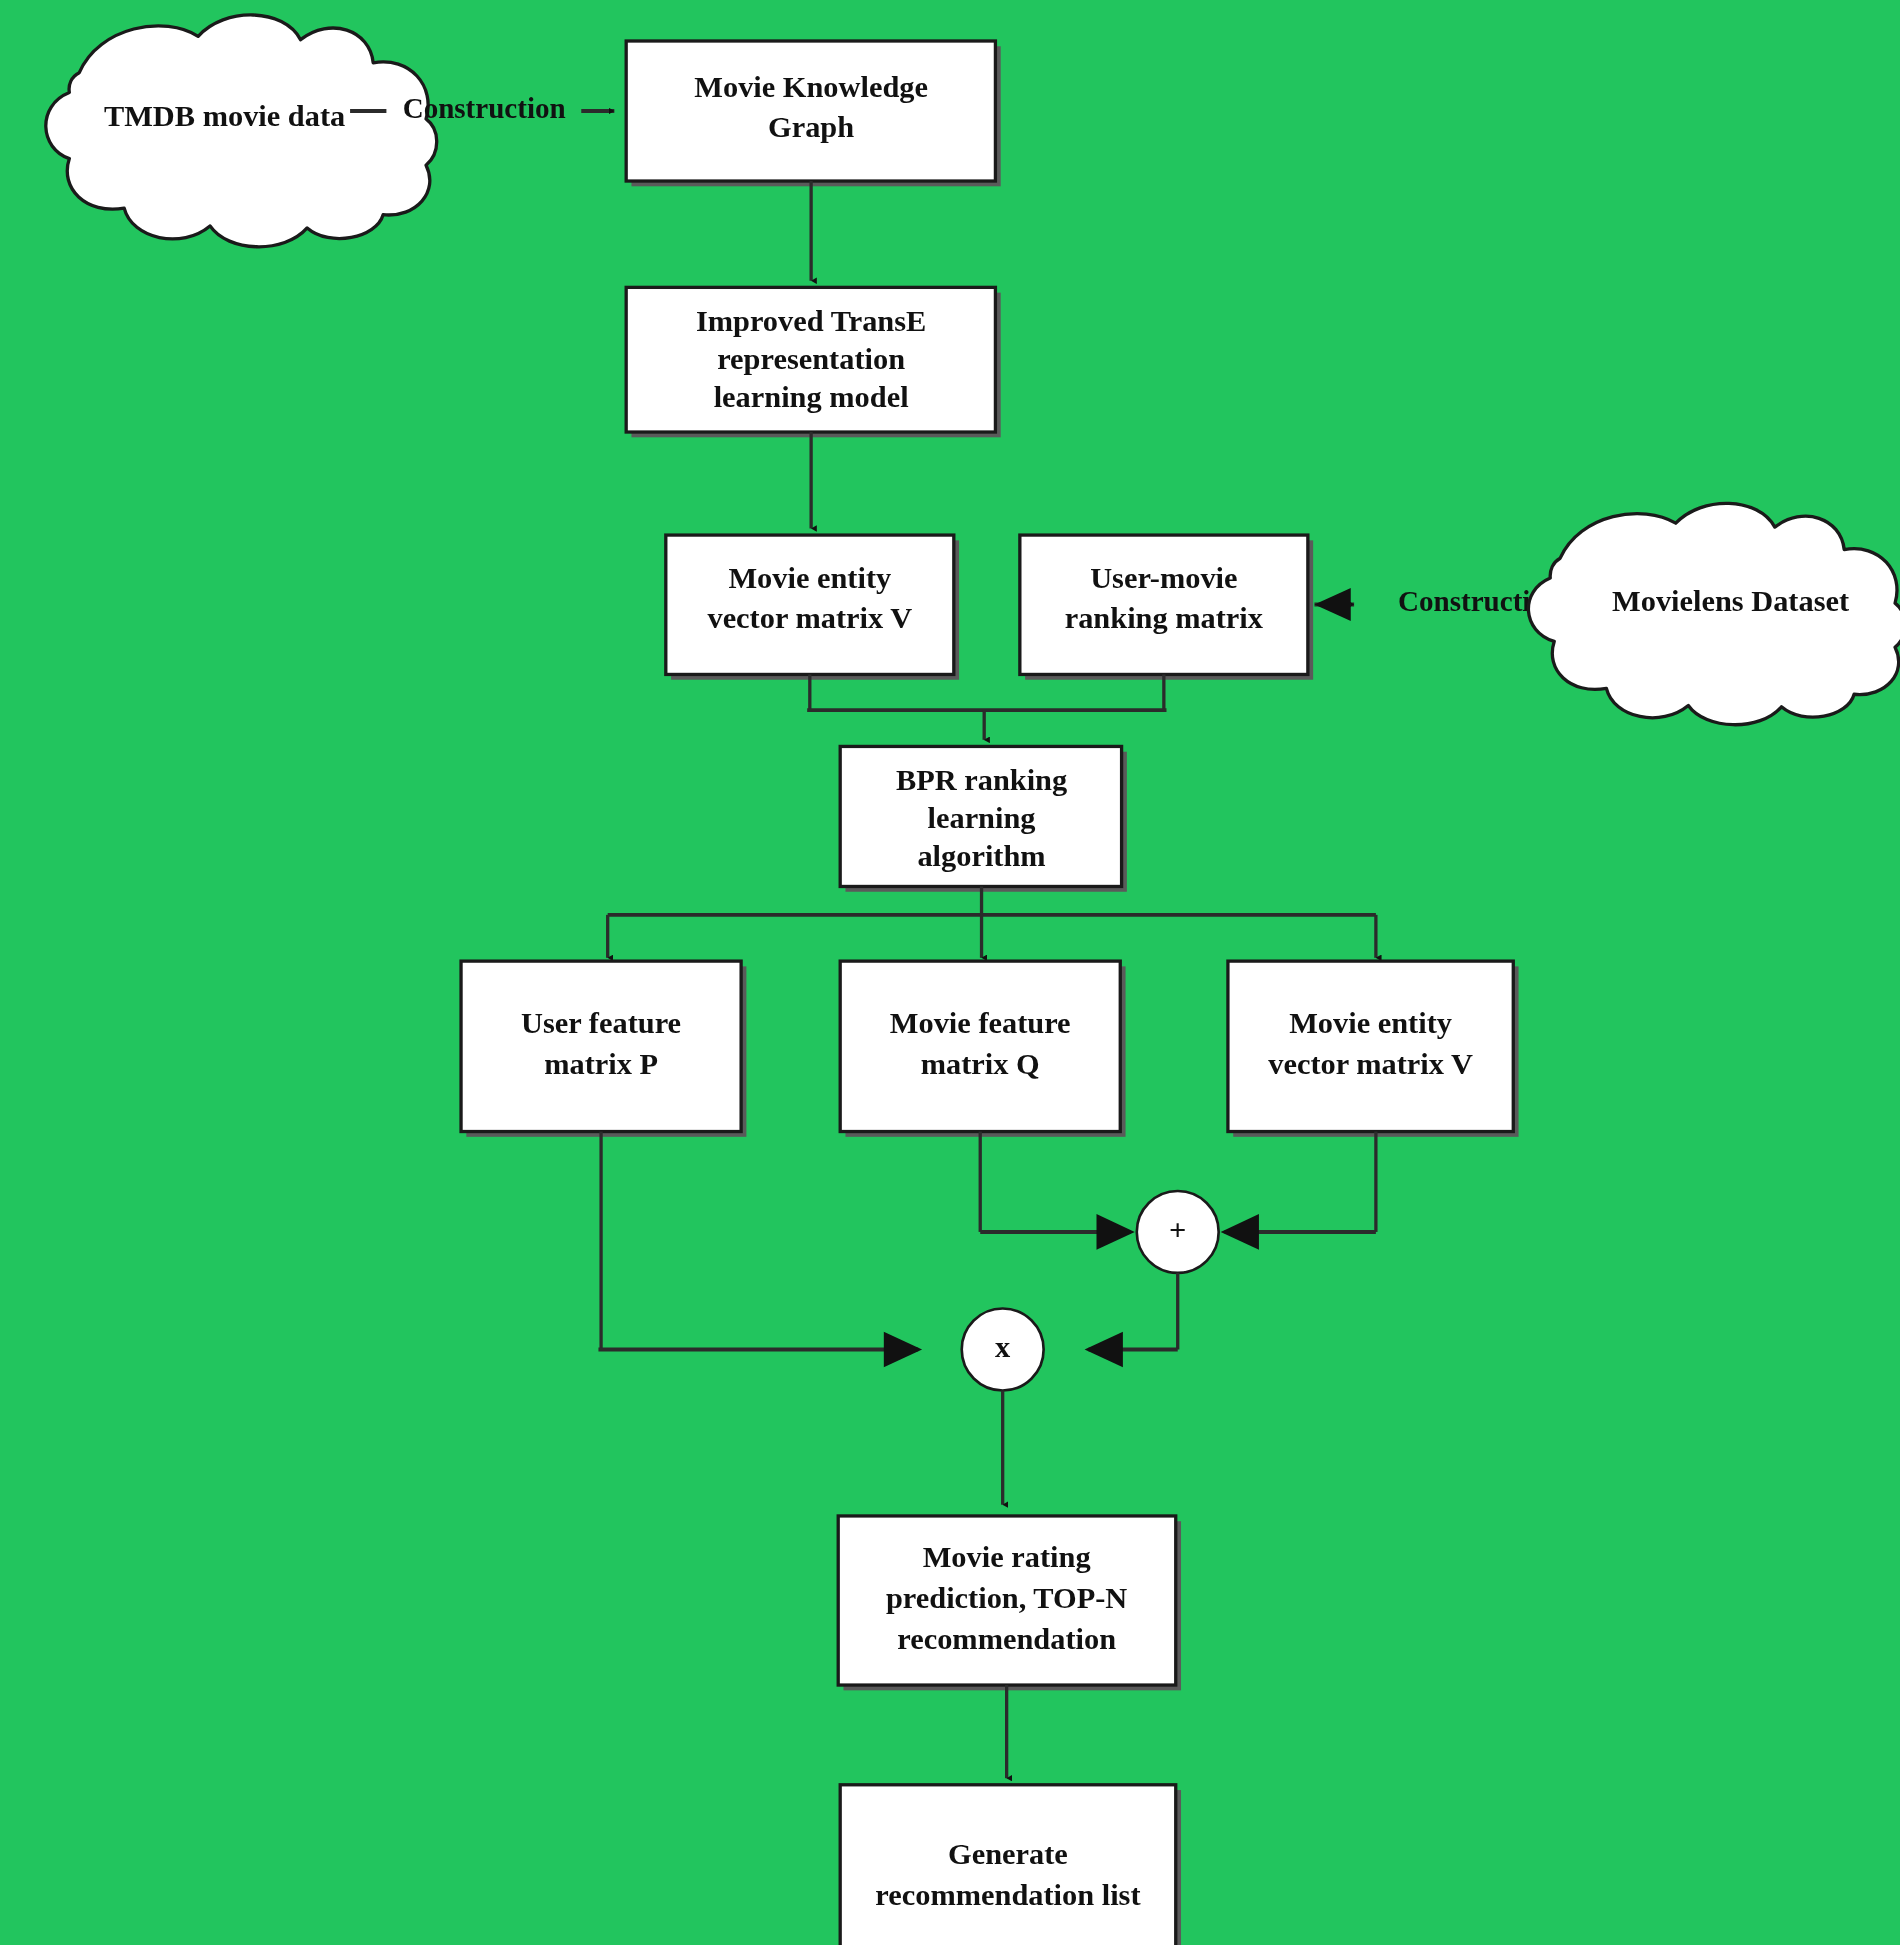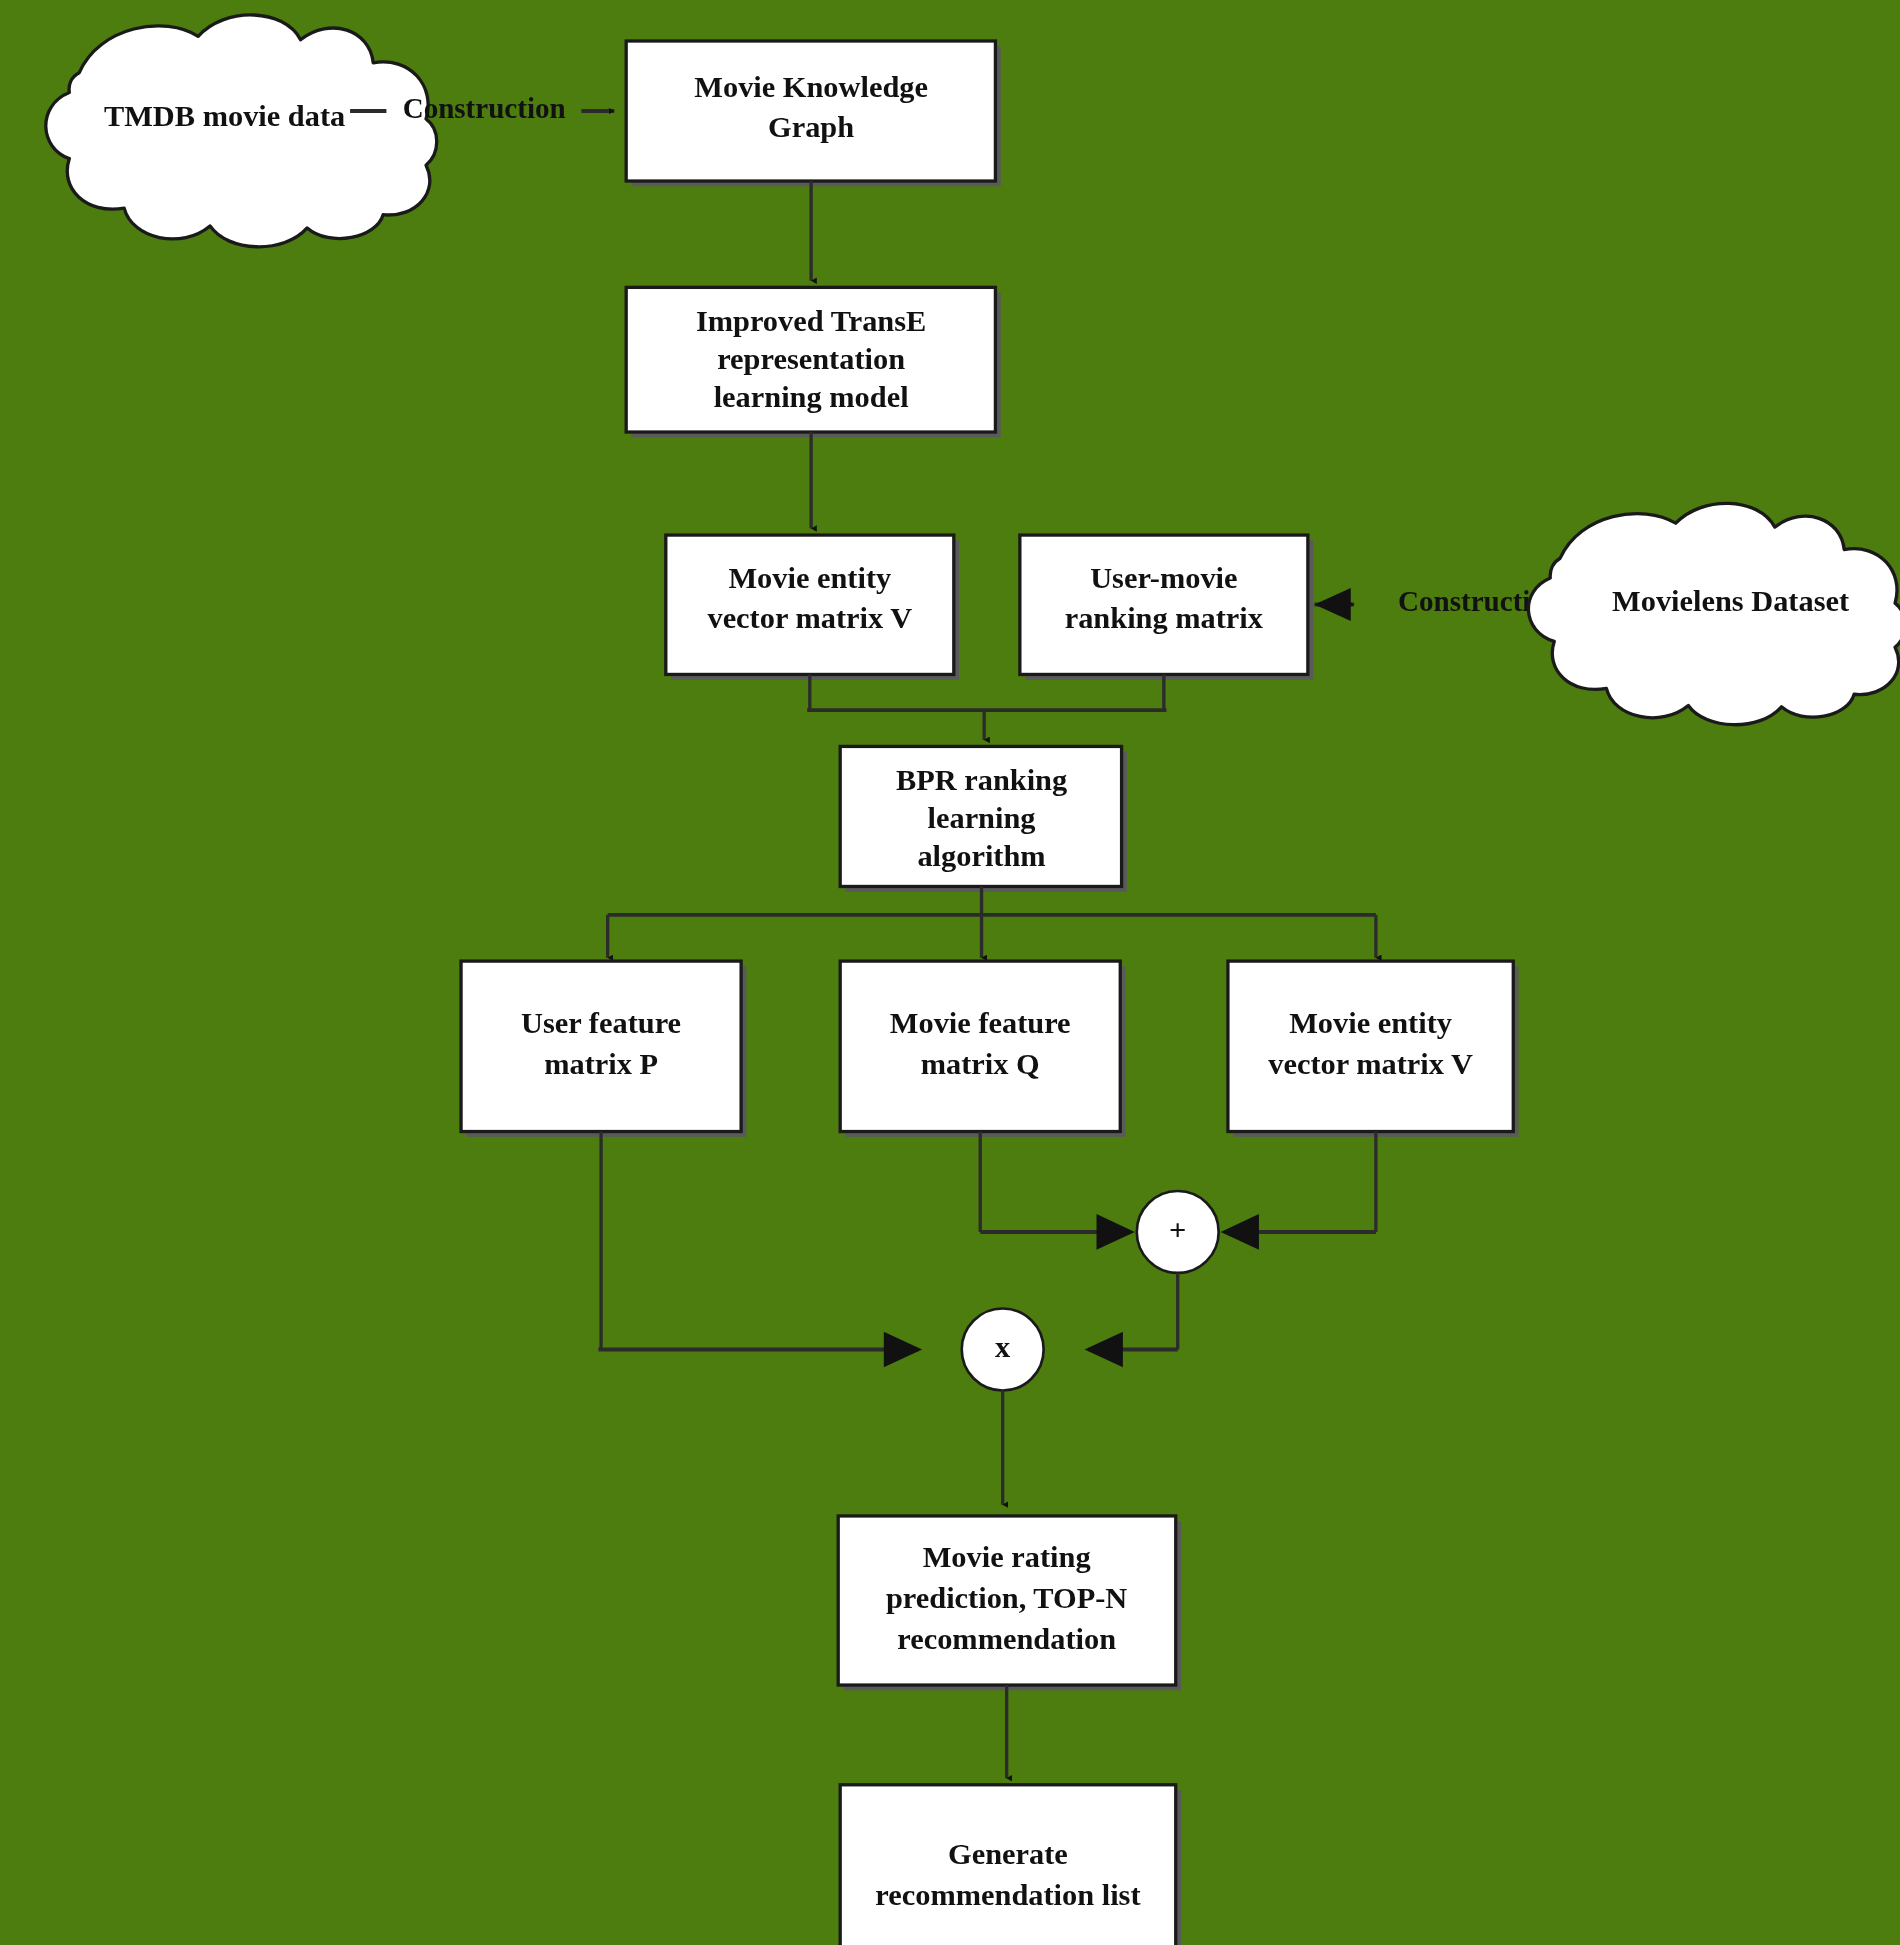--- a/index.html
+++ b/index.html
@@ -1,17 +1,17 @@
 <!DOCTYPE html>
 <html style="font-size:10.6px"><head>
 <meta charset="utf-8">
 <style>
   html,body{margin:0;padding:0;background:#ffffff;}
   body{font-family:"Liberation Serif", serif;}
-  #stage{position:relative;width:1901px;height:1946px;background:#4d7c0f;overflow:hidden;}
+  #stage{position:relative;width:1901px;height:1946px;background:#22c55e;overflow:hidden;}
   svg#diagram{position:absolute;left:0;top:0;width:1901px;height:1946px;}
   .node-text{
     font-family:"Liberation Serif", serif;
     font-weight:bold;
     font-size:46px;
     fill:#111111;
     text-anchor:middle;
     dominant-baseline:middle;
   }
   .edge-label{

